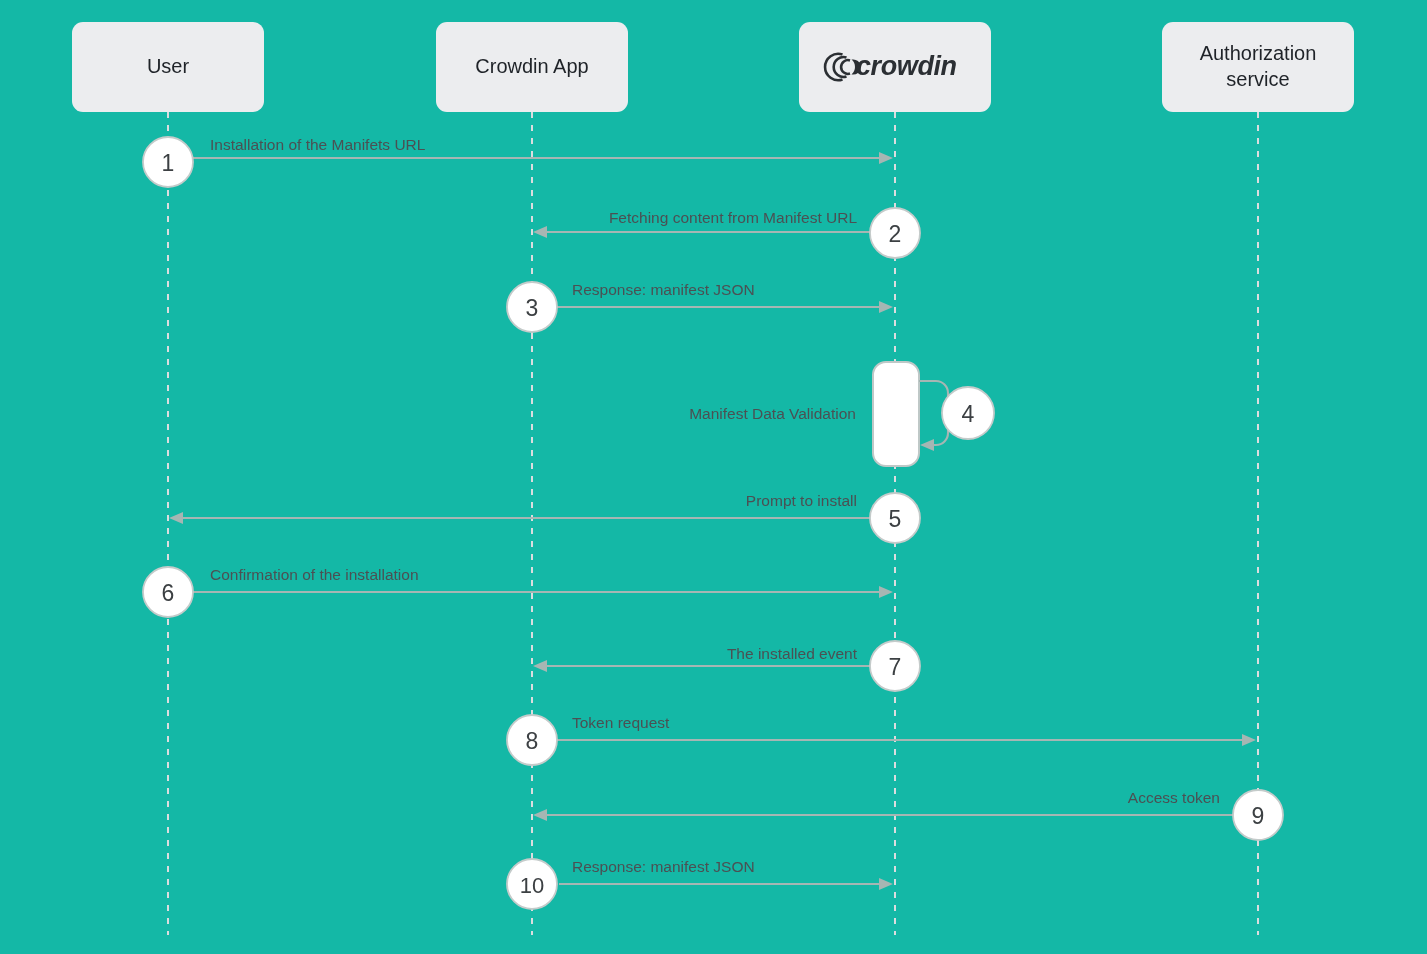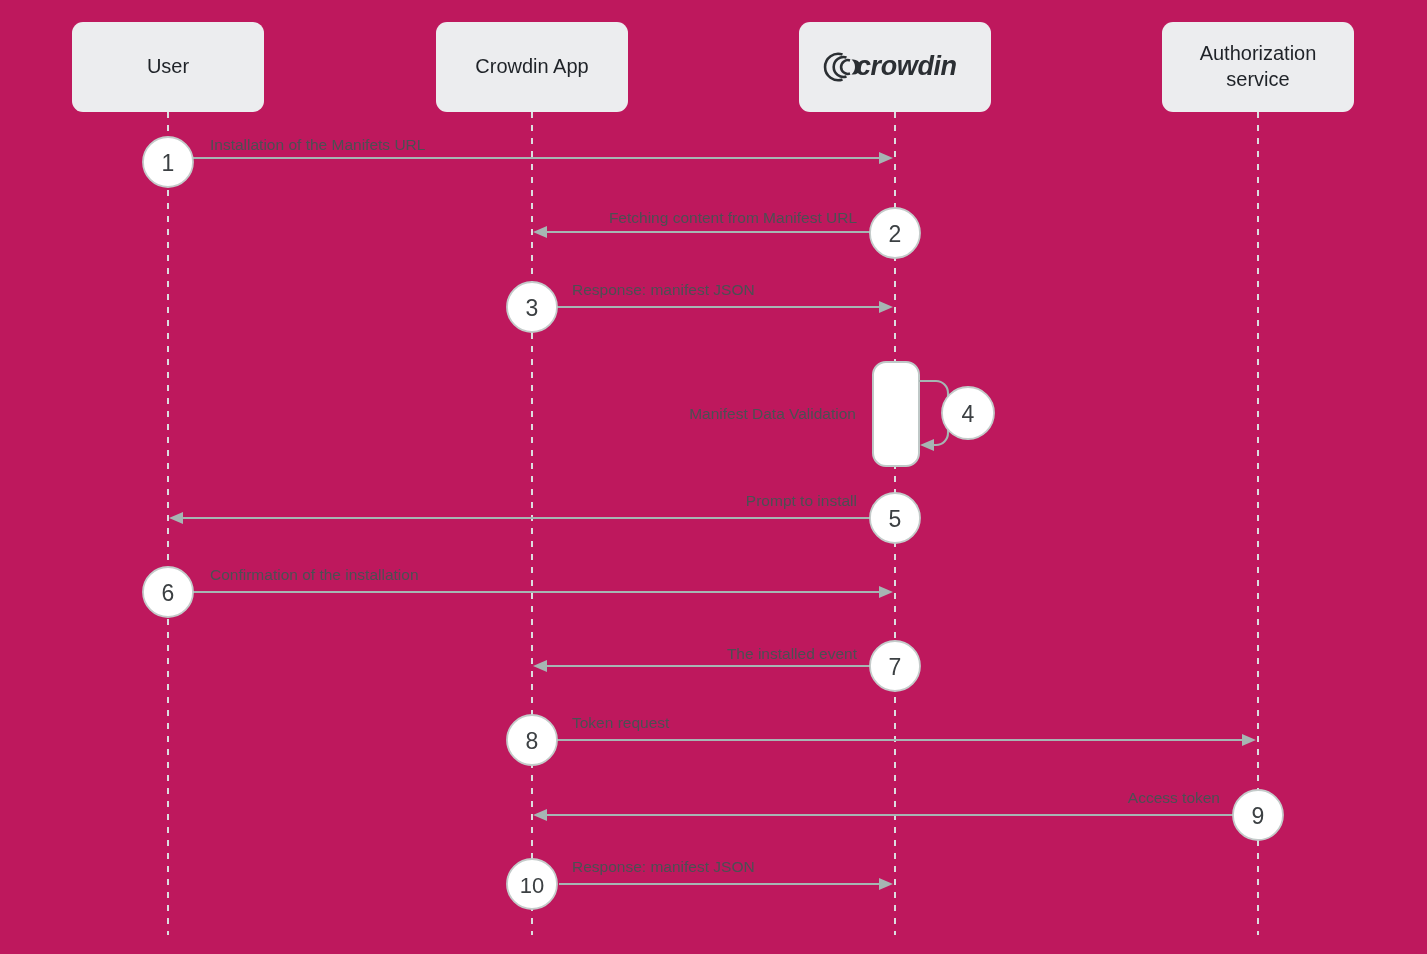--- a/index.html
+++ b/index.html
@@ -9,21 +9,21 @@
     background: #ffffff;
   }
   body {
     font-family: "Liberation Sans", sans-serif;
     -webkit-font-smoothing: antialiased;
   }
   #diagram-root {
     position: relative;
     width: 1427px;
     height: 954px;
-    background: #be185d;
+    background: #14b8a6;
     overflow: hidden;
   }
   svg#seq-svg {
     position: absolute;
     top: 0;
     left: 0;
     width: 1427px;
     height: 954px;
     display: block;
   }

